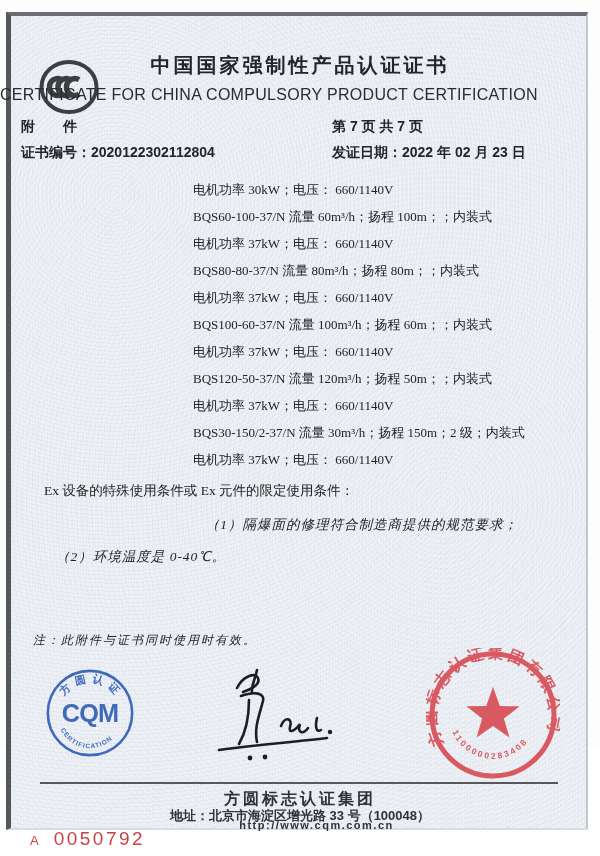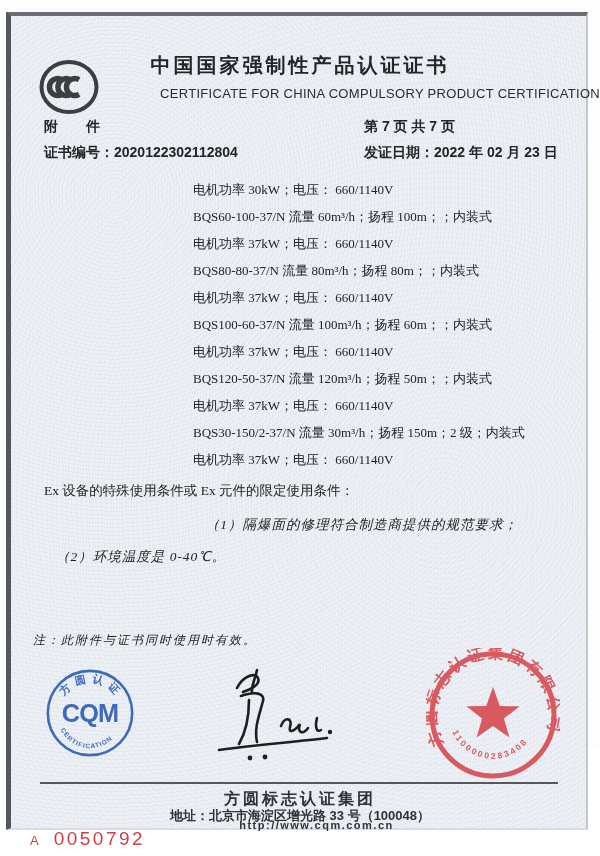--- a/index.html
+++ b/index.html
@@ -20,27 +20,27 @@
     border-right:2px solid #c2c6ce;
     border-bottom:2px solid #d9dde3;
   }
 
   .abs { position:absolute; }
   .cn-serif { font-family:"Liberation Serif", serif; }
   .kai { font-family:"Liberation Serif", serif; font-style:italic; }
 
   .title { left:0; right:0; top:52px; text-align:center; font-size:20px;
            letter-spacing:3px; color:#232528; font-weight:600; }
-  .subtitle { left:0; right:0; top:86px; text-align:right; font-size:13px;
+  .subtitle { left:0; right:0; top:86px; text-align:left; font-size:16px;
               letter-spacing:0.3px; color:#2a2c2f; font-family:"Liberation Sans", sans-serif; }
 
   .meta-row1 { top:118px; } .meta-row2 { top:144px; }
   .meta { font-size:14px; font-weight:bold; color:#222427;
           font-family:"Liberation Sans", sans-serif; }
-  .meta-left { left:44px; } .meta-right { left:364px; }
+  .meta-left { left:21px; } .meta-right { left:332px; }
 
   .spec-list { left:193px; top:176px; width:370px; font-size:13px; color:#212326;
                line-height:27px; white-space:nowrap; }
   .spec-line { height:27px; }
 
   .ex-block { left:38px; top:482px; width:480px; color:#222; }
   .ex-heading { font-size:13.5px; margin-left:6px; }
   .ex-item1 { margin-top:16px; font-size:13.5px; letter-spacing:1px;text-align:right; }
   .ex-item2 { margin-top:14px; margin-left:18px; font-size:13.5px; letter-spacing:1px; }
 

